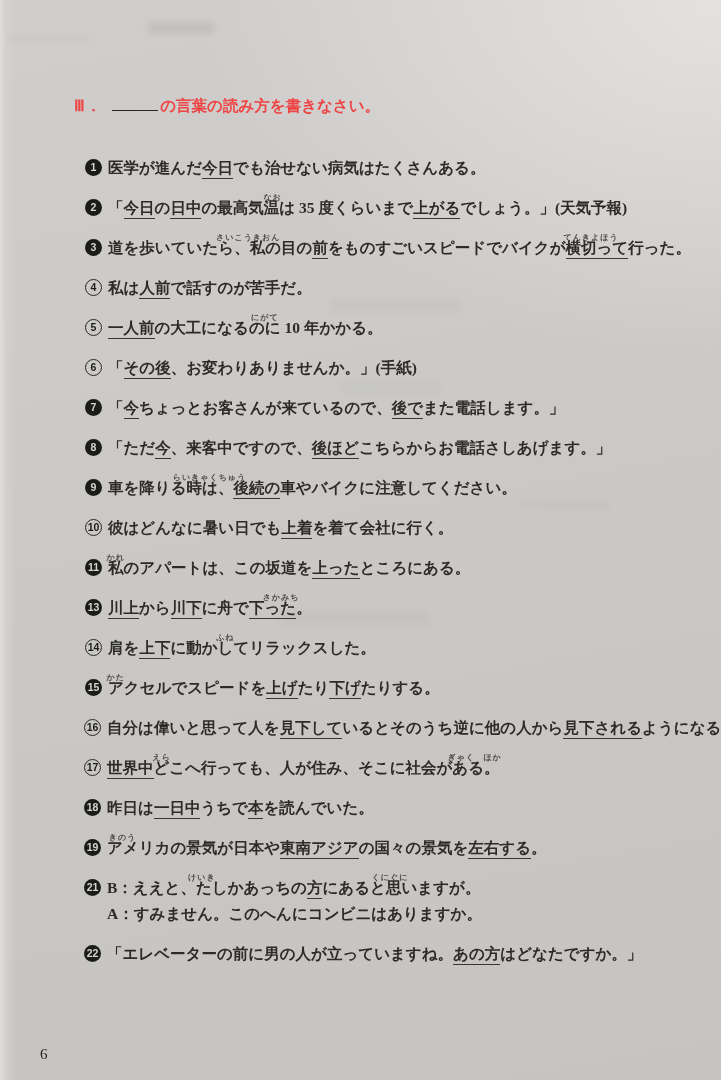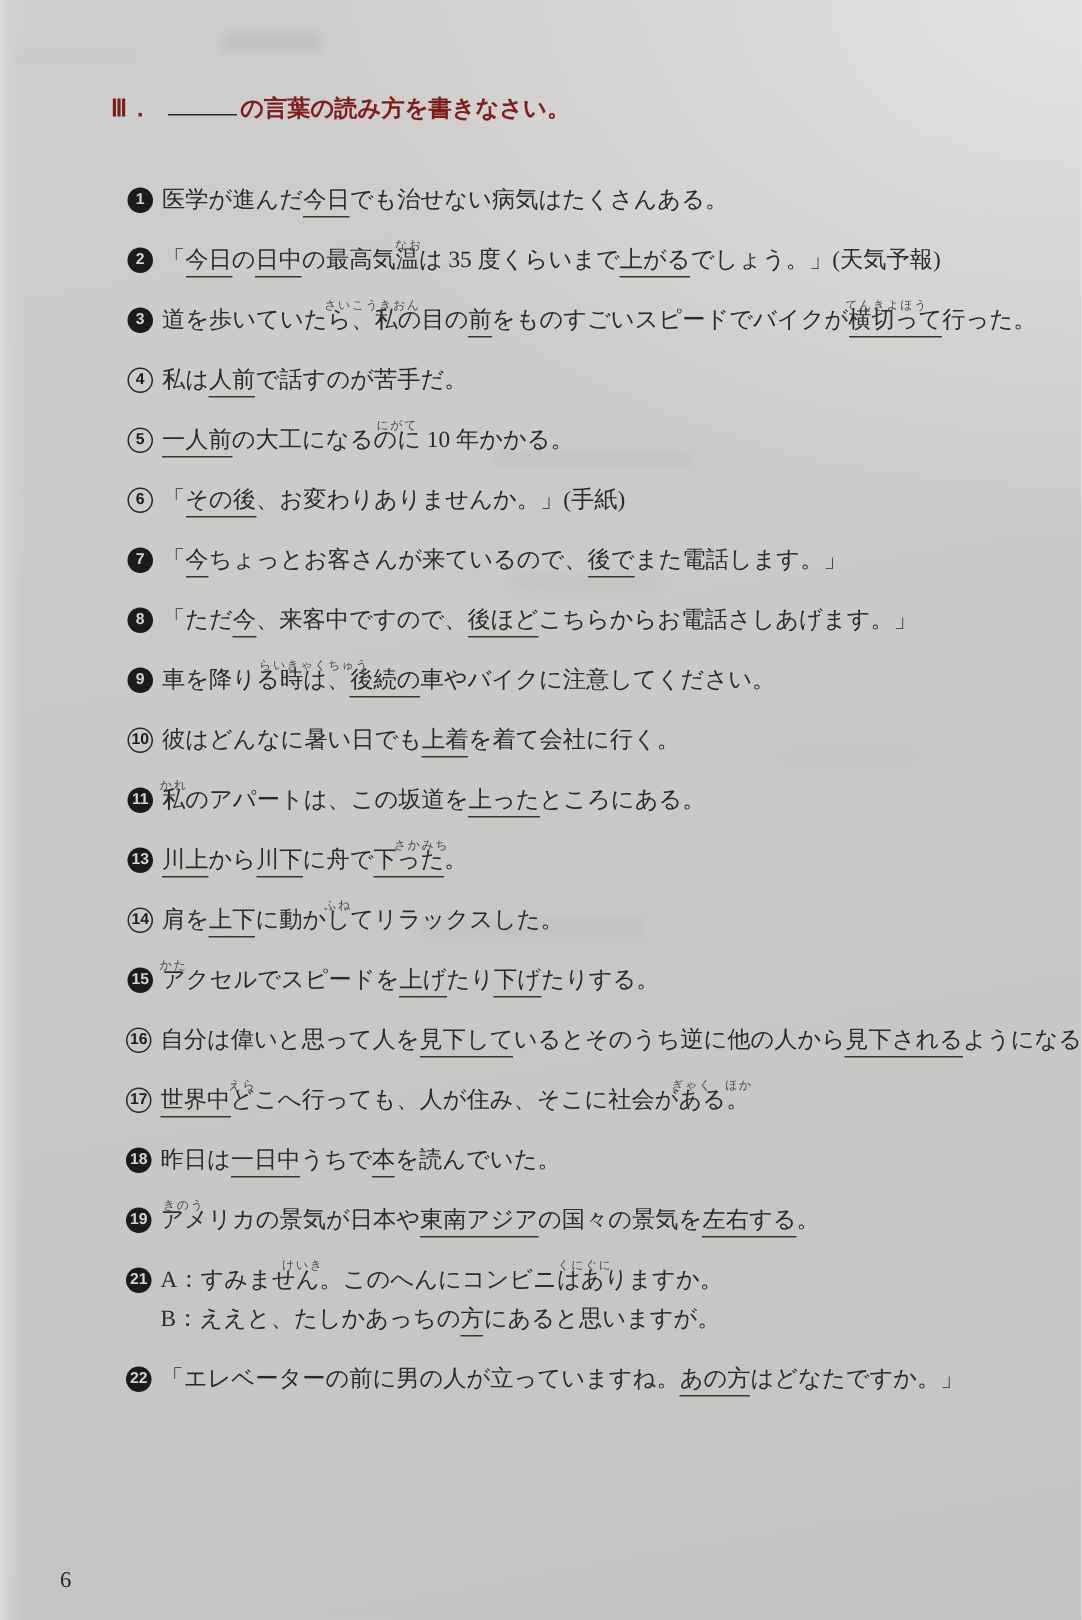--- a/index.html
+++ b/index.html
@@ -18,21 +18,21 @@
   }
   .page { position: absolute; inset: 0; }
   .ghost {
     position: absolute; background: #7d7d7b;
     filter: blur(3px); border-radius: 2px; pointer-events: none;
   }
   .content { position: absolute; inset: 0; padding-top: 62px; box-sizing: border-box; }
   .title-row {
     margin-left: 74px; height: 20px; white-space: nowrap;
     font-family: "Liberation Sans", sans-serif;
-    font-weight: 700; font-size: 15.5px; color: #7f1d1d;
+    font-weight: 700; font-size: 15.5px; color: #ef4444; margin-top: 34px;
   }
   .t-num { margin-right: 10px; letter-spacing: 1px; }
   .t-blank {
     display: inline-block; width: 46px; height: 1px;
     border-bottom: 1.4px solid #2a2826; vertical-align: baseline;
     margin-right: 2px;
   }
   .items { margin-top: 42px; }
   .row {
     display: flex; align-items: flex-start;
@@ -47,20 +47,21 @@
     font-family: "Liberation Sans", sans-serif;
     font-size: 10.5px; font-weight: 700; line-height: 1;
     box-sizing: border-box;
   }
   .num.filled { background: #1b1b19; color: #d6d5d3; }
   .num.outline { border: 1.3px solid #2a2826; color: #1b1b19; background: transparent; }
   .lines { flex: 1 1 auto; }
   .line {
     font-size: 15.5px; line-height: 19px; white-space: nowrap;
     letter-spacing: 0px;
+    font-weight: bold;
   }
   .line + .line { margin-top: 7px; }
   .seg { display: inline; }
   .seg.u {
     border-bottom: 1.3px solid #38362f;
     padding-bottom: 1.5px;
   }
   .seg.rb { position: relative; display: inline-block; }
   .seg.rb .rt {
     position: absolute; top: 36px; left: 50%;
@@ -197,22 +198,22 @@
         </div>
         <div class="row wide">
           <span class="num filled">19</span>
           <div class="lines">
             <div class="line"><span class="seg">アメリカの</span><span class="seg rb"><span class="base">景気</span><span class="rt">けいき</span></span><span class="seg">が日本や</span><span class="seg u">東南アジア</span><span class="seg">の</span><span class="seg rb"><span class="base">国々</span><span class="rt">くにぐに</span></span><span class="seg">の景気を</span><span class="seg u">左右する</span><span class="seg">。</span></div>
           </div>
         </div>
         <div class="row wide">
           <span class="num filled">21</span>
           <div class="lines">
+            <div class="line"><span class="seg">B：ええと、たしかあっちの</span><span class="seg u">方</span><span class="seg">にあると思いますが。</span></div>
             <div class="line"><span class="seg">A：すみません。このへんにコンビニはありますか。</span></div>
-            <div class="line"><span class="seg">B：ええと、たしかあっちの</span><span class="seg u">方</span><span class="seg">にあると思いますが。</span></div>
           </div>
         </div>
         <div class="row wide">
           <span class="num filled">22</span>
           <div class="lines">
             <div class="line"><span class="seg">「エレベーターの前に男の人が立っていますね。</span><span class="seg u">あの方</span><span class="seg">はどなたですか。」</span></div>
           </div>
         </div>
       </div>
 

